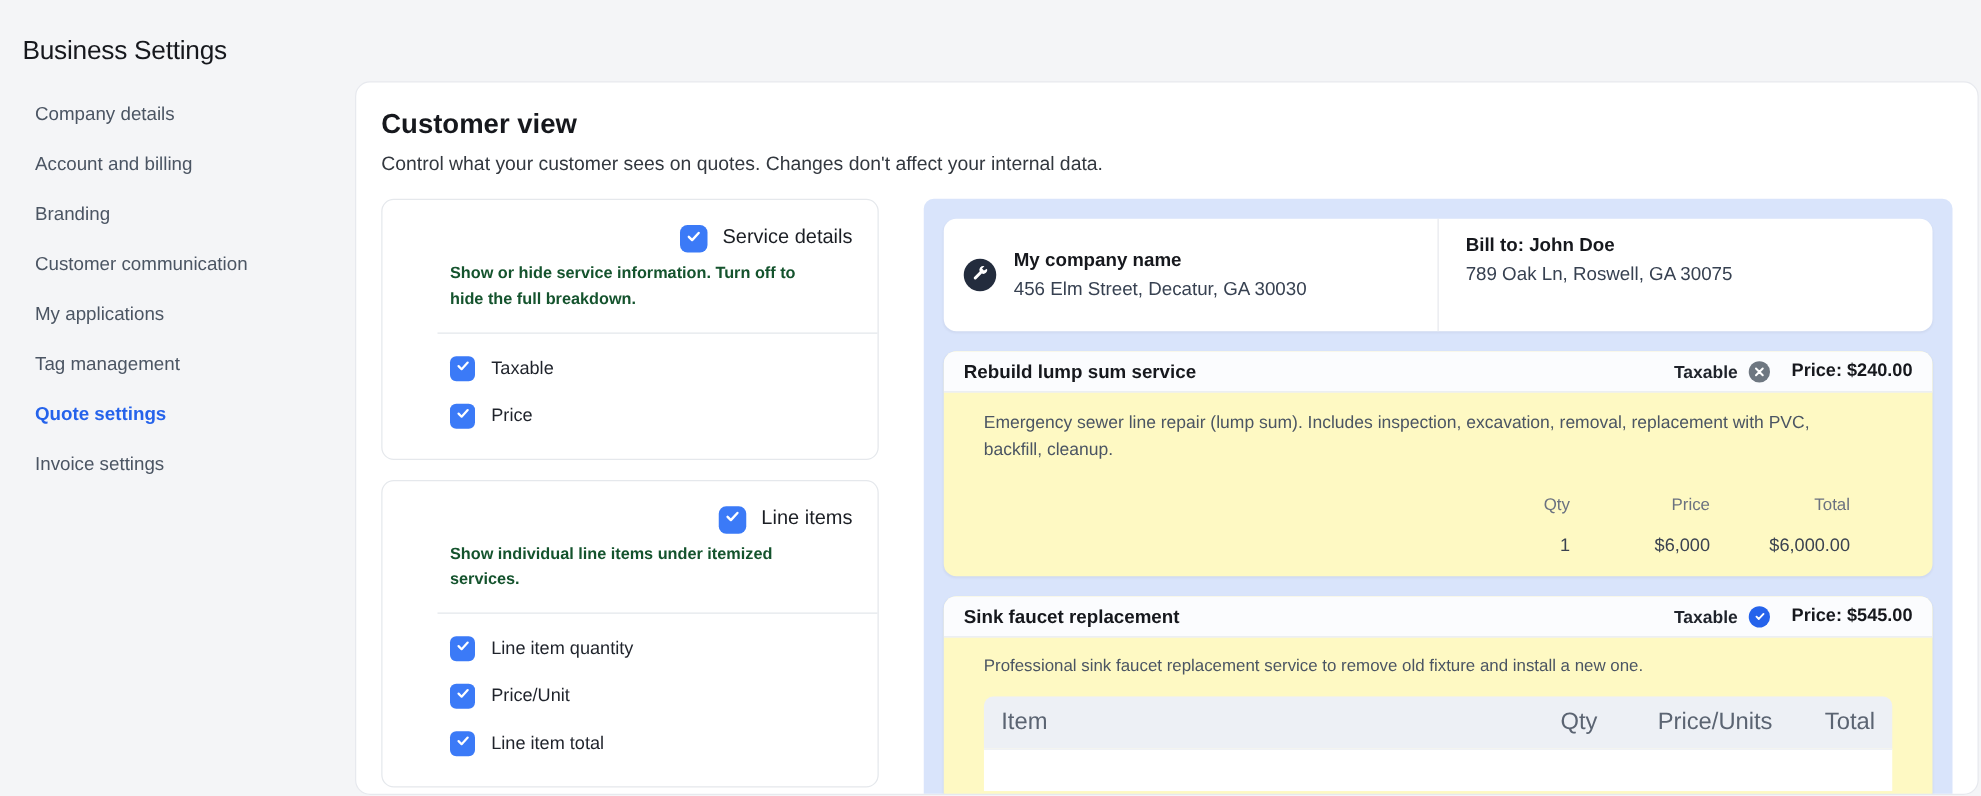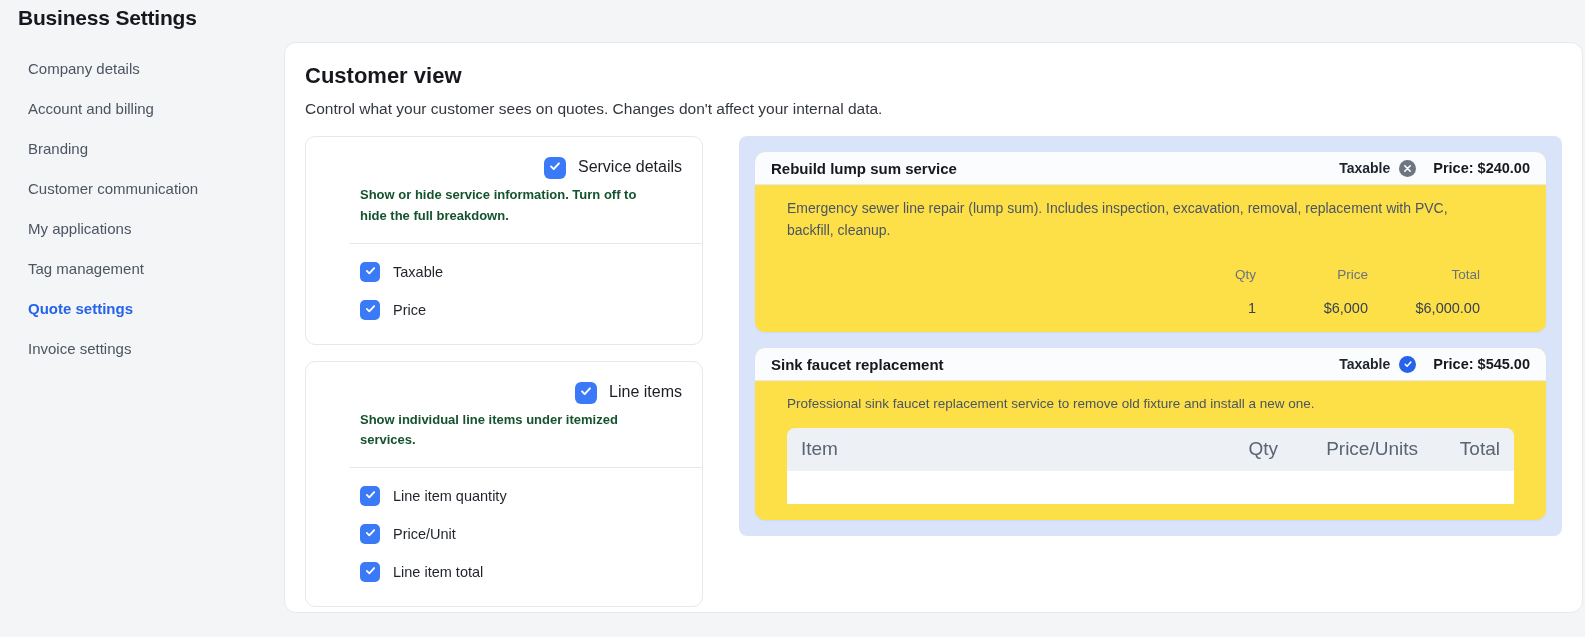--- a/index.html
+++ b/index.html
@@ -3,23 +3,23 @@
 <meta charset="utf-8">
 <style>
   * { box-sizing: border-box; margin: 0; padding: 0; }
   html, body { width: 1585px; height: 637px; overflow: hidden; }
   body {
     background: #f4f5f7;
     font-family: "Liberation Sans", sans-serif;
     color: #16181d;
   }
   .page-title {
-    padding: 6px 0 0 18px;
+    padding: 29px 0 0 18px;
     font-size: 21px;
-    font-weight: 700;
+    font-weight: 400;
     letter-spacing: -0.2px;
     color: #16181d;
   }
   .layout { display: flex; align-items: flex-start; margin-top: 12px; }
 
   
   .sidebar { width: 284px; flex-shrink: 0; padding: 6px 0 0 28px; }
   .sidebar-item {
     height: 40px; display: flex; align-items: center;
     font-size: 15px; color: #4b5563; cursor: pointer;
@@ -75,21 +75,21 @@
   .logo-circle {
     width: 26px; height: 26px; border-radius: 50%; background: #232c3d;
     display: flex; align-items: center; justify-content: center; flex-shrink: 0;
   }
   .company-name { font-size: 15px; font-weight: 700; color: #16181d; }
   .company-addr, .bill-addr { font-size: 15px; color: #374151; margin-top: 6px; }
   .bill-col { width: 50%; padding: 13px 16px 13px 22px; }
   .bill-name { font-size: 15px; font-weight: 700; color: #16181d; }
 
   .service-card {
-    background: #fde047; border-radius: 10px; overflow: hidden;
+    background: #fef9c3; border-radius: 10px; overflow: hidden;
     box-shadow: 0 1px 2px rgba(16,24,40,.05); flex-shrink: 0;
   }
   .service-head {
     display: flex; align-items: center; justify-content: space-between;
     min-height: 33px; padding: 6px 16px; background: #fbfcfe;
     border-bottom: 1px solid #e7eaee;
   }
   .service-name { font-size: 15px; font-weight: 700; color: #16181d; }
   .service-head-right { display: flex; align-items: center; gap: 9px; }
   .taxable-label { font-size: 14px; font-weight: 600; color: #1f232b; }
@@ -225,20 +225,39 @@
                 </span>
               </div>
               <div class="sub-label">Line item total</div>
             </div>
           </div>
         </div>
       </div>
 
       <div class="preview">
 
+        <div class="company-card">
+          <div class="company-left">
+            <div class="logo-circle">
+              <span>
+                <svg width="14" height="14" viewBox="0 0 24 24">
+                    <path fill="#fff" d="M21.7 6.9a5.4 5.4 0 0 1-7.2 6.6L7 21a2.1 2.1 0 0 1-3-3l7.5-7.5a5.4 5.4 0 0 1 6.6-7.2l-3.3 3.3 2.6 2.6 4.3-2.3z"></path>
+                  </svg>
+              </span>
+            </div>
+            <div>
+              <div class="company-name">My company name</div>
+              <div class="company-addr">456 Elm Street, Decatur, GA 30030</div>
+            </div>
+          </div>
+          <div class="bill-col">
+            <div class="bill-name">Bill to: John Doe</div>
+            <div class="bill-addr">789 Oak Ln, Roswell, GA 30075</div>
+          </div>
+        </div>
 
         <div class="service-card">
           <div class="service-head">
             <div class="service-name">Rebuild lump sum service</div>
             <div class="service-head-right">
               <span class="taxable-label">Taxable</span>
               <span class="tax-icon tax-off">
                 <svg width="9" height="9" viewBox="0 0 10 10">
                     <path d="M2 2l6 6M8 2l-6 6" stroke="#fff" stroke-width="1.8" stroke-linecap="round"></path>
                   </svg>

